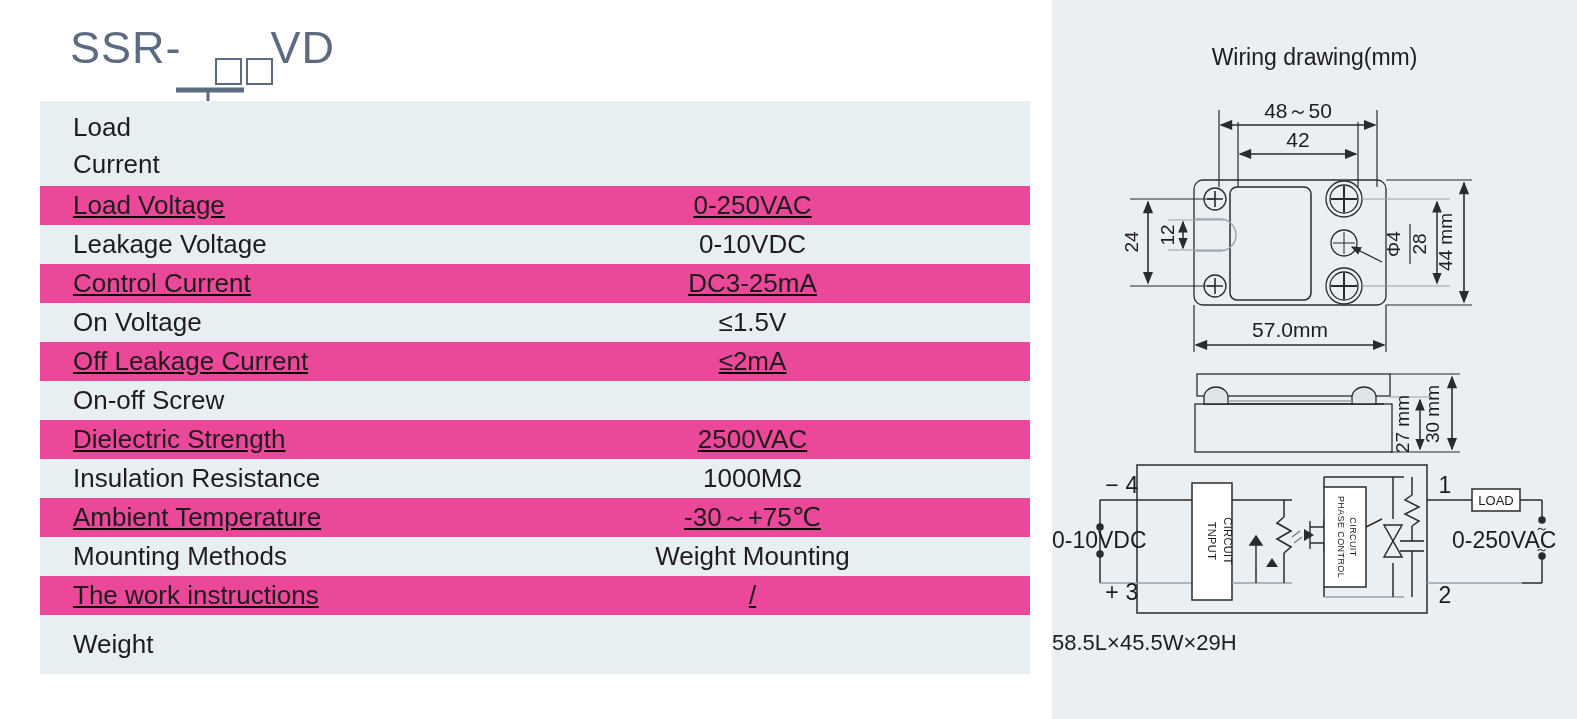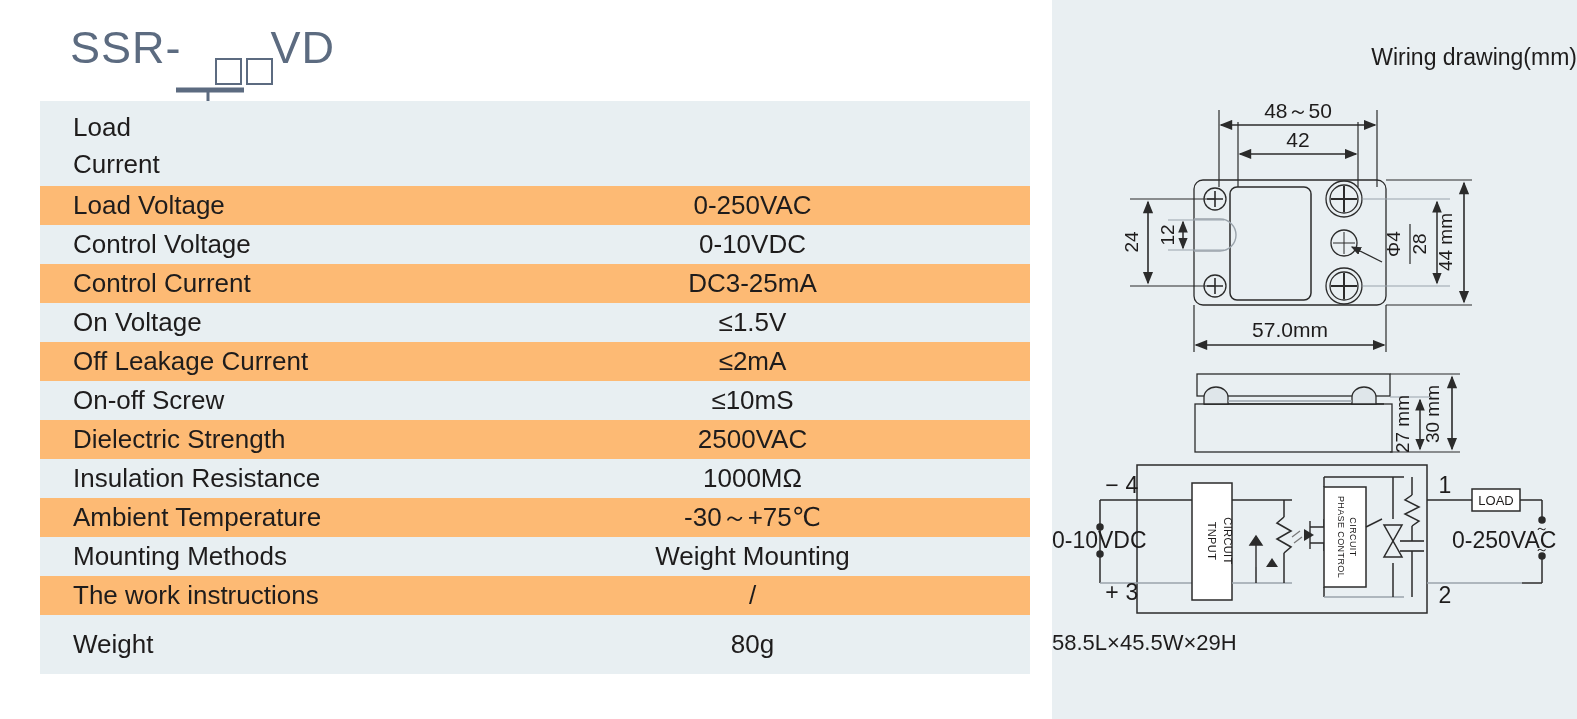--- a/index.html
+++ b/index.html
@@ -26,42 +26,42 @@
   }
   .title-sub .ast{font-size:24px;vertical-align:middle;}
 
   
   #callout{position:absolute;left:0;top:0;width:1052px;height:200px;pointer-events:none;}
 
   
   #spec-table{position:absolute;left:40px;top:101px;width:990px;}
   .row{display:flex;align-items:center;position:relative;}
   .row.alt{background:#e8eff2;}
-  .row.plain{background:#fdba74;}
+  .row.plain{background:#ec4899;text-decoration:underline;}
   .cell-label{
     width:565px;padding-left:33px;box-sizing:border-box;
     font-size:26px;color:#1e1c1c;line-height:1.12;
   }
   .cell-value{
     flex:1;text-align:center;padding-right:130px;
     font-size:26px;color:#1e1c1c;line-height:1.14;
   }
   .row-load{height:85px;}
   .row-std{height:39px;}
   .row-last{height:59px;}
   .load-values{position:absolute;left:585px;top:8px;font-size:27px;color:#1e1c1c;line-height:1.42;}
   .load-label{position:absolute;left:33px;top:8px;font-size:26px;color:#1e1c1c;line-height:1.42;}
 
   
   #right-panel{
     position:absolute;left:1052px;top:0;width:525px;height:719px;
     background:#e9eff2;
   }
   #wiring-title{
-    position:absolute;left:0;top:44px;width:525px;text-align:right;
+    position:absolute;left:0;top:44px;width:525px;text-align:center;
     font-size:23px;color:#1e1c1c;
   }
   #dim-svg{position:absolute;left:0;top:92px;}
   #circuit-svg{position:absolute;left:0;top:455px;}
   #size-text{
     position:absolute;left:0;top:630px;width:470px;text-align:left;
     font-size:22px;color:#1e1c1c;
   }
   .vtext{font-size:19px;fill:#1e1c1c;font-family:"Liberation Sans",sans-serif;}
   .dtext{font-size:21px;fill:#1e1c1c;font-family:"Liberation Sans",sans-serif;}
@@ -102,42 +102,41 @@
         <div>Current</div>
       </div>
     </div>
 
     <div class="row plain row-std">
       <div class="cell-label">Load Voltage</div>
       <div class="cell-value">0-250VAC</div>
     </div>
 
     <div class="row alt row-std">
-      <div class="cell-label">Control Voltage</div>
+      <div class="cell-label">Leakage Voltage</div>
       <div class="cell-value">0-10VDC</div>
     </div>
 
     <div class="row plain row-std">
       <div class="cell-label">Control Current</div>
       <div class="cell-value">DC3-25mA</div>
     </div>
 
     <div class="row alt row-std">
       <div class="cell-label">On Voltage</div>
       <div class="cell-value">≤1.5V</div>
     </div>
 
     <div class="row plain row-std">
       <div class="cell-label">Off Leakage Current</div>
       <div class="cell-value">≤2mA</div>
     </div>
 
     <div class="row alt row-std">
       <div class="cell-label">On-off Screw</div>
-      <div class="cell-value">≤10mS</div>
     </div>
 
     <div class="row plain row-std">
       <div class="cell-label">Dielectric Strength</div>
       <div class="cell-value">2500VAC</div>
     </div>
 
     <div class="row alt row-std">
       <div class="cell-label">Insulation Resistance</div>
       <div class="cell-value">1000MΩ</div>
@@ -153,21 +152,20 @@
       <div class="cell-value">Weight Mounting</div>
     </div>
 
     <div class="row plain row-std">
       <div class="cell-label">The work instructions</div>
       <div class="cell-value">/</div>
     </div>
 
     <div class="row alt row-last">
       <div class="cell-label">Weight</div>
-      <div class="cell-value">80g</div>
     </div>
 
   </div>
 </div>
 
 <div id="right-panel">
 
   <div id="wiring-title">Wiring drawing(mm)</div>
 
   <svg id="dim-svg" width="525" height="365">

